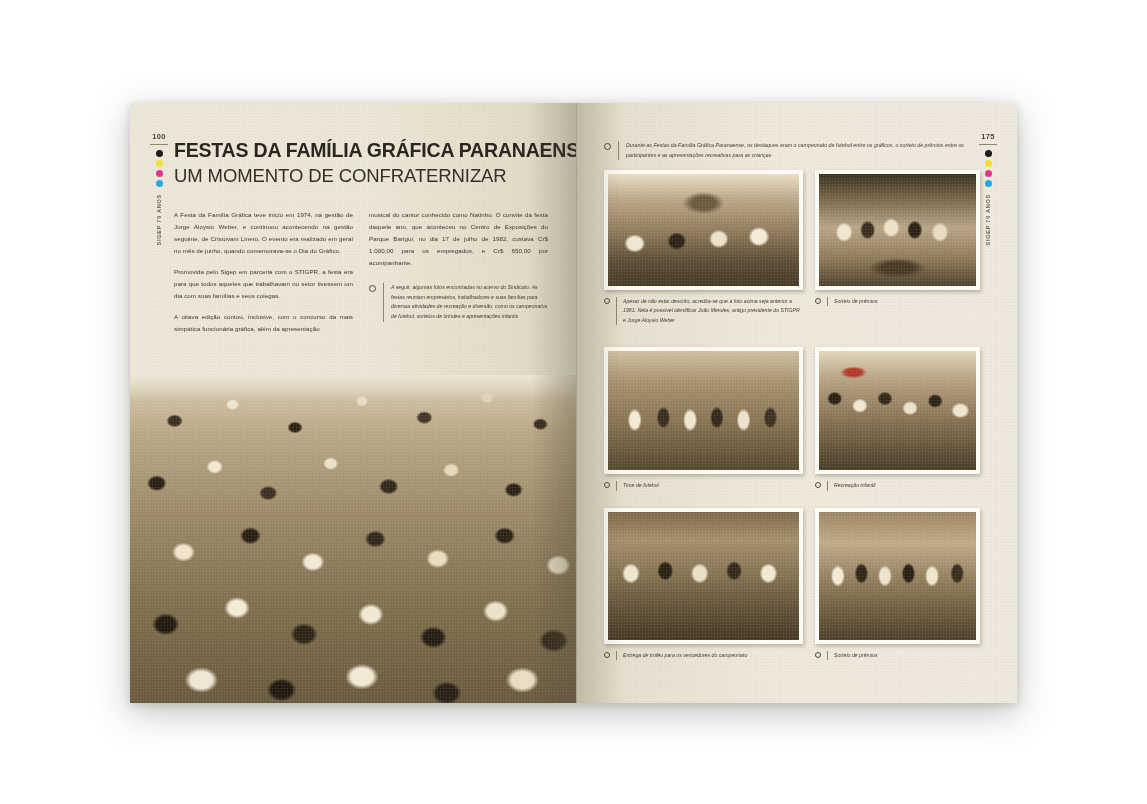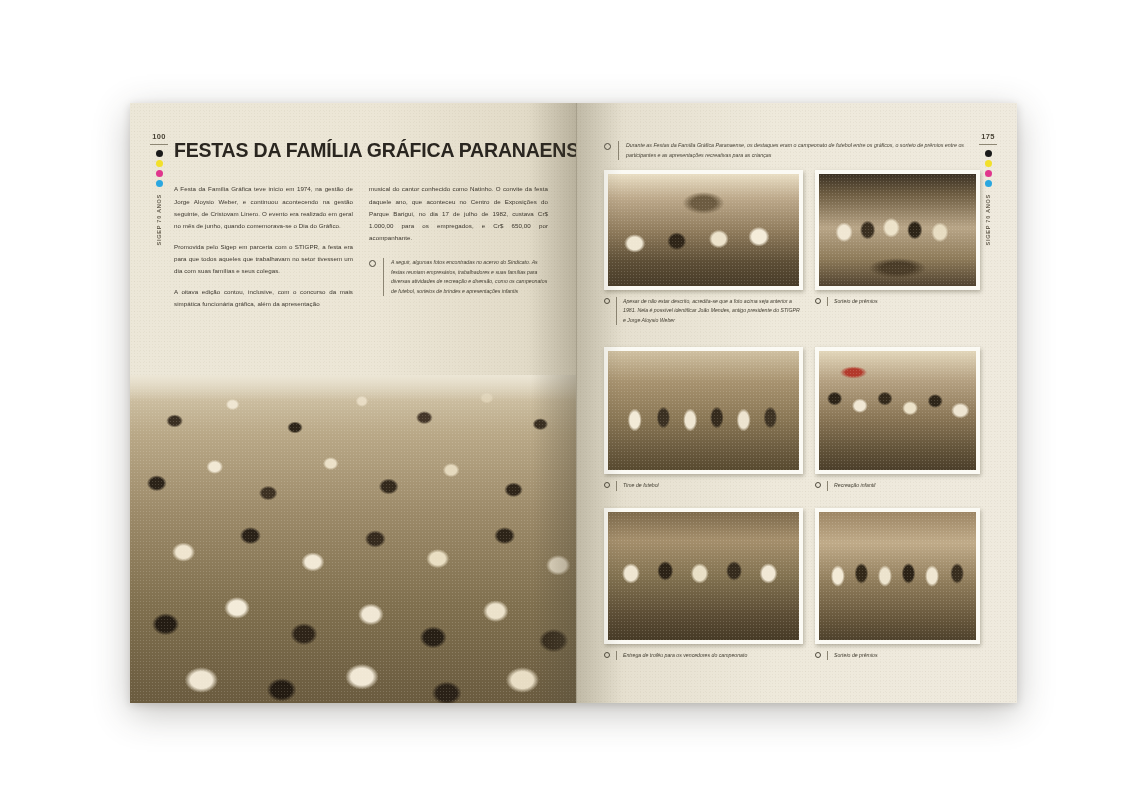--- a/index.html
+++ b/index.html
@@ -383,20 +383,21 @@
 
       <div id="hero-photo">
         <div class="sepia-crowd"></div>
         <div class="photo-noise"></div>
         <div class="hero-fade-top"></div>
         <div class="hero-fade-right"></div>
       </div>
 
       <div id="left-content">
         <div class="title-1">FESTAS DA FAMÍLIA GRÁFICA PARANAENSE:</div>
+        <div class="title-2">UM MOMENTO DE CONFRATERNIZAR</div>
 
         <div class="cols">
           <div class="col">
             <p class="body-p">A Festa da Família Gráfica teve início em 1974, na gestão de Jorge Aloysio Weber, e continuou acontecendo na gestão seguinte, de Cristovam Linero. O evento era realizado em geral no mês de junho, quando comemorava-se o Dia do Gráfico.</p>
             <p class="body-p">Promovida pelo Sigep em parceria com o STIGPR, a festa era para que todos aqueles que trabalhavam no setor tivessem um dia com suas famílias e seus colegas.</p>
             <p class="body-p">A oitava edição contou, inclusive, com o concurso da mais simpática funcionária gráfica, além da apresentação</p>
           </div>
           <div class="col">
             <p class="body-p">musical do cantor conhecido como Natinho. O convite da festa daquele ano, que aconteceu no Centro de Exposições do Parque Barigui, no dia 17 de julho de 1982, custava Cr$ 1.000,00 para os empregados, e Cr$ 650,00 por acompanhante.</p>
 

